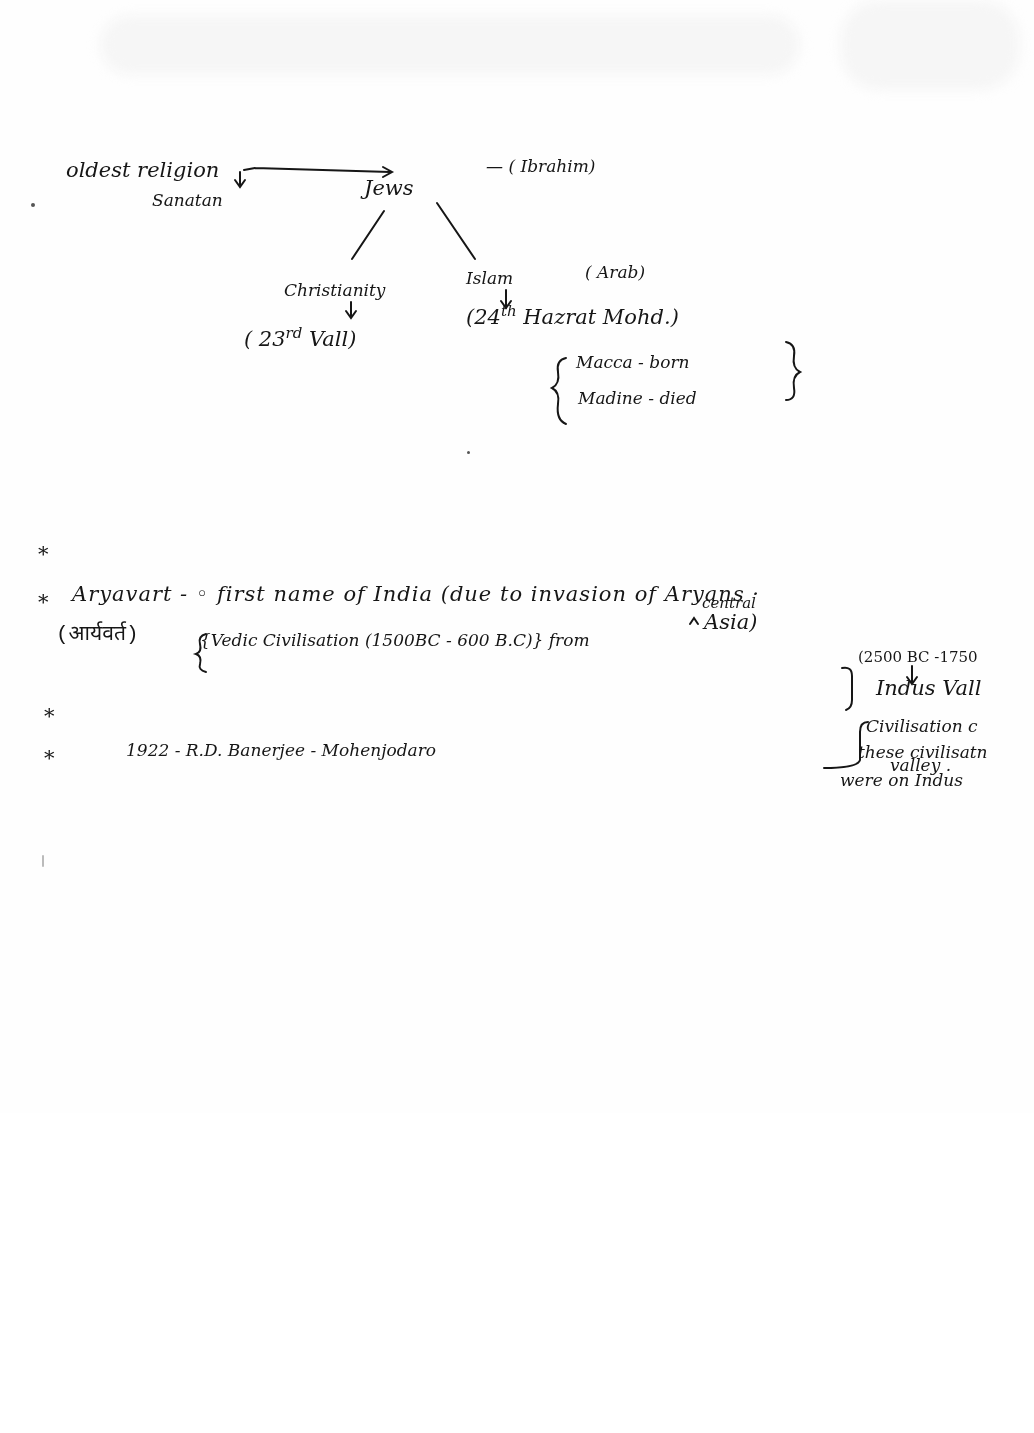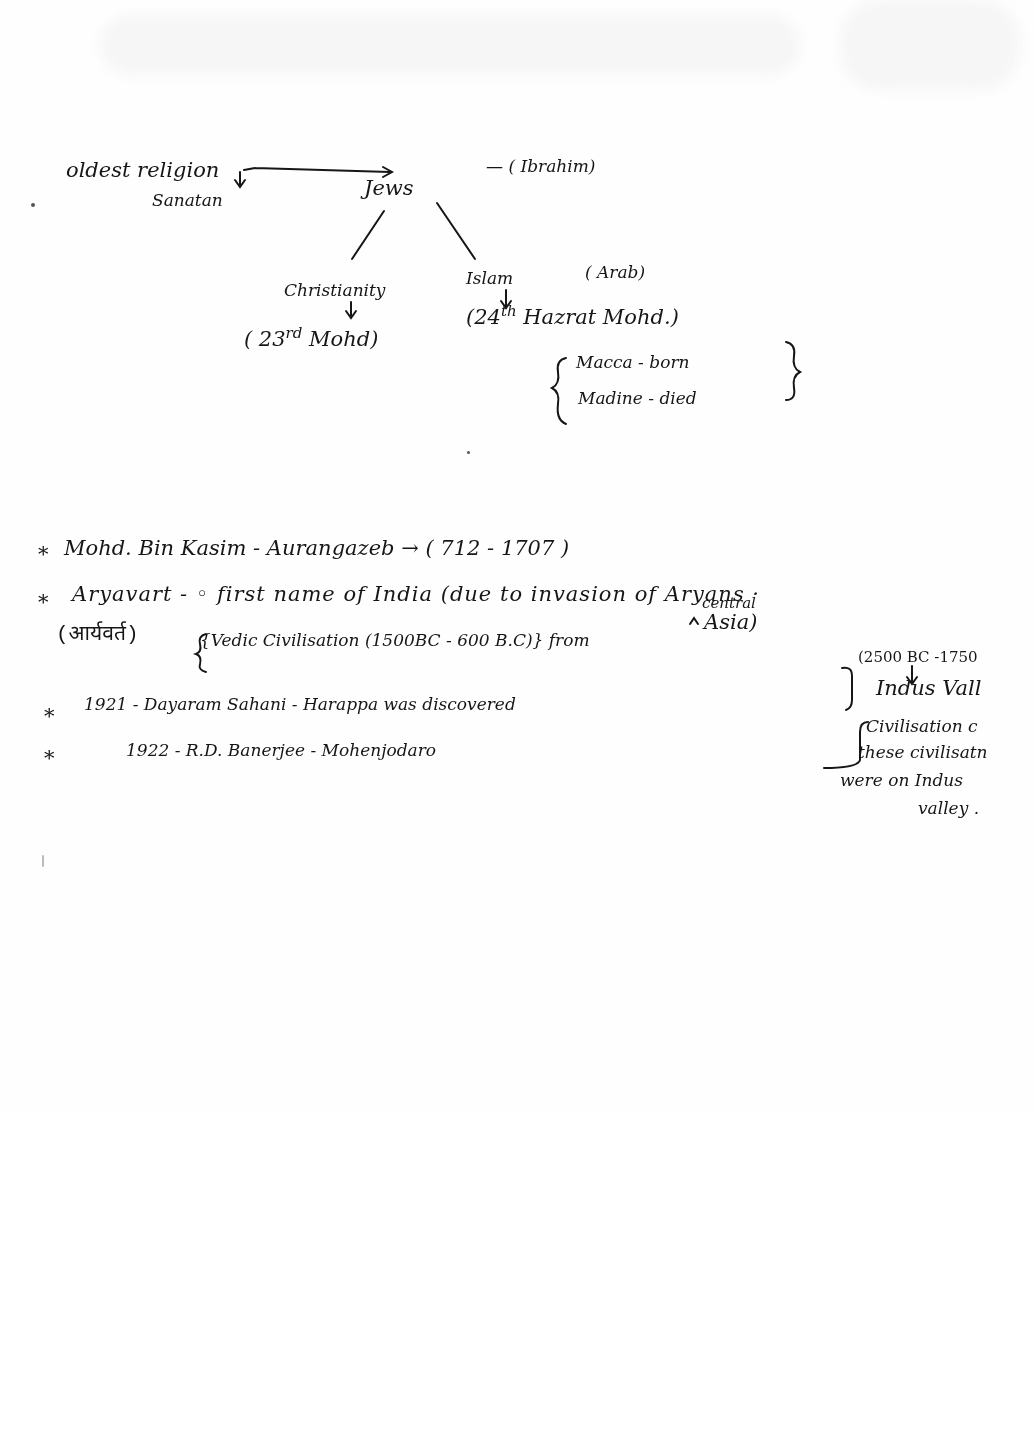--- a/index.html
+++ b/index.html
@@ -102,48 +102,46 @@
   <span class="hw md" style="left:66px;top:160px;">oldest religion</span>
   <span class="hw sm" style="left:152px;top:192px;">Sanatan</span>
   <span class="hw md" style="left:364px;top:178px;">Jews</span>
   <span class="hw sm" style="left:486px;top:158px;">— ( Ibrahim)</span>
 
   <span class="hw sm" style="left:284px;top:282px;">Christianity</span>
   <span class="hw sm" style="left:466px;top:270px;">Islam</span>
   <span class="hw sm" style="left:585px;top:264px;">( Arab)</span>
 
   <span class="hw md" style="left:244px;top:326px;">
-    <span>( 23</span><sup>rd</sup><span> Mohd)</span>
+    <span>( 23</span><sup>rd</sup><span> Vall)</span>
   </span>
   <span class="hw md" style="left:466px;top:304px;">
     <span>(24</span><sup>th</sup><span>  Hazrat  Mohd.)</span>
   </span>
 
   <span class="hw sm" style="left:576px;top:354px;">Macca  - born</span>
   <span class="hw sm" style="left:578px;top:390px;">Madine  - died</span>
 
   <span class="dot" style="left:467px;top:451px;width:3px;height:3px;"></span>
 
   <span class="hw md" style="left:38px;top:544px;">*</span>
-  <span class="hw md" style="left:64px;top:538px;">Mohd. Bin Kasim  - Aurangazeb → ( 712 - 1707 )</span>
 
   <span class="hw md" style="left:38px;top:592px;">*</span>
   <span class="hw md" style="left:72px;top:584px;letter-spacing:1px;">Aryavart - ◦ first name of India (due to invasion of Aryans ·</span>
   <span class="hw md" style="left:56px;top:624px;font-style:normal;font-family:Liberation Mono, monospace;text-align:right;">(आर्यवर्त)</span>
   <span class="hw sm" style="left:200px;top:632px;">{Vedic  Civilisation (1500BC - 600 B.C)} from</span>
   <span class="hw xs" style="left:702px;top:596px;">central</span>
   <span class="hw md" style="left:704px;top:612px;">Asia)</span>
 
   <span class="hw md" style="left:44px;top:706px;">*</span>
-  <span class="hw sm" style="left:84px;top:696px;">1921  -  Dayaram  Sahani  -  Harappa  was  discovered</span>
 
   <span class="hw md" style="left:44px;top:748px;">*</span>
   <span class="hw sm" style="left:84px;top:742px;margin-left:42px;">1922  -  R.D.  Banerjee  -  Mohenjodaro</span>
 
   <span class="hw xs" style="left:858px;top:650px;font-style:normal;">(2500 BC -1750</span>
   <span class="hw md" style="left:876px;top:678px;">Indus Vall</span>
   <span class="hw sm" style="left:866px;top:718px;">Civilisation c</span>
   <span class="hw sm" style="left:858px;top:744px;text-align:right;">these civilisatn</span>
   <span class="hw sm" style="left:840px;top:772px;">were  on  Indus</span>
-  <span class="hw sm" style="left:890px;top:800px;margin-left:28px;">valley .</span>
+  <span class="hw sm" style="left:890px;top:757px;">valley .</span>
 
   <span class="dot" style="left:42px;top:855px;width:2px;height:12px;border-radius:1px;background:#bbb;"></span>
 </div>
 
 </body></html>

